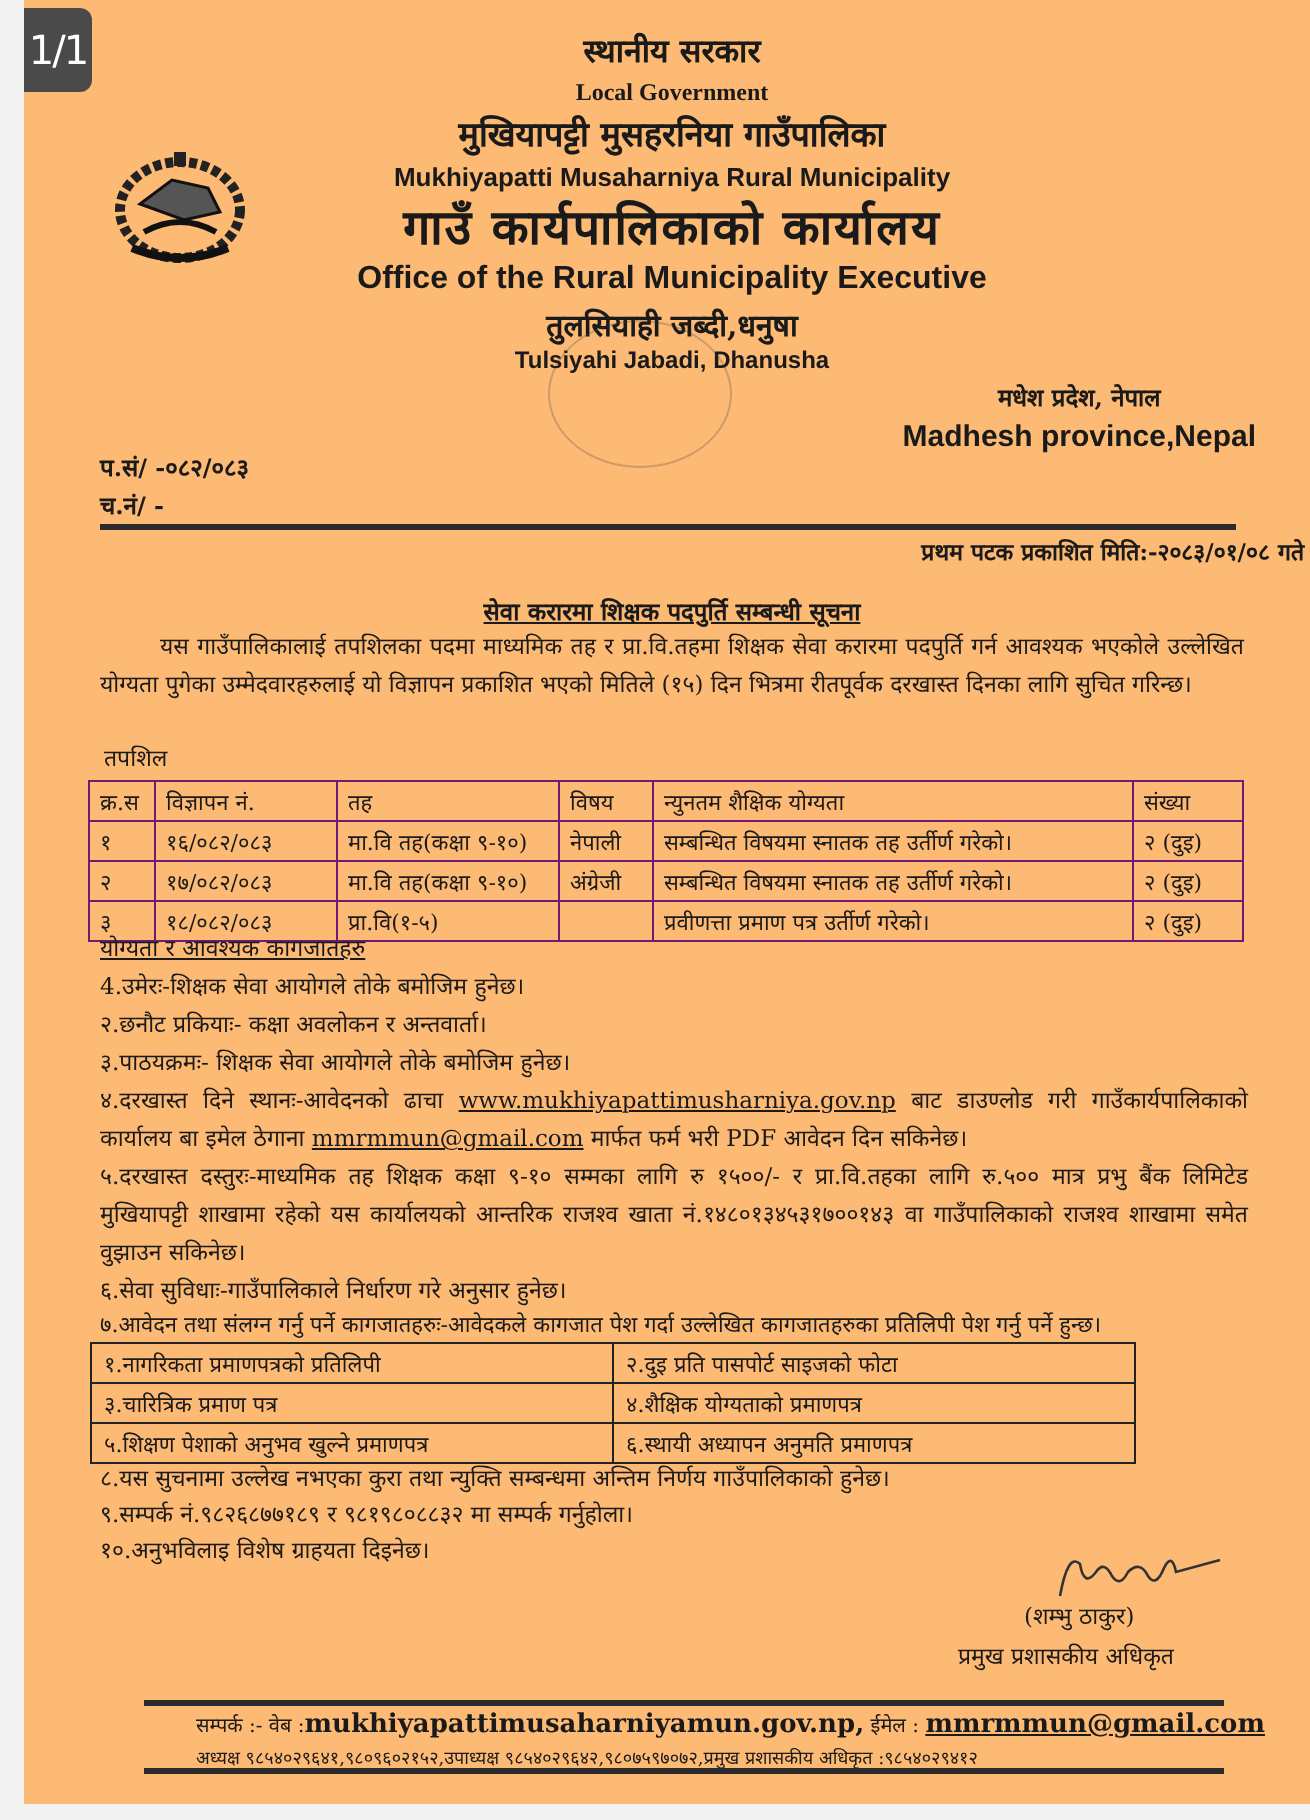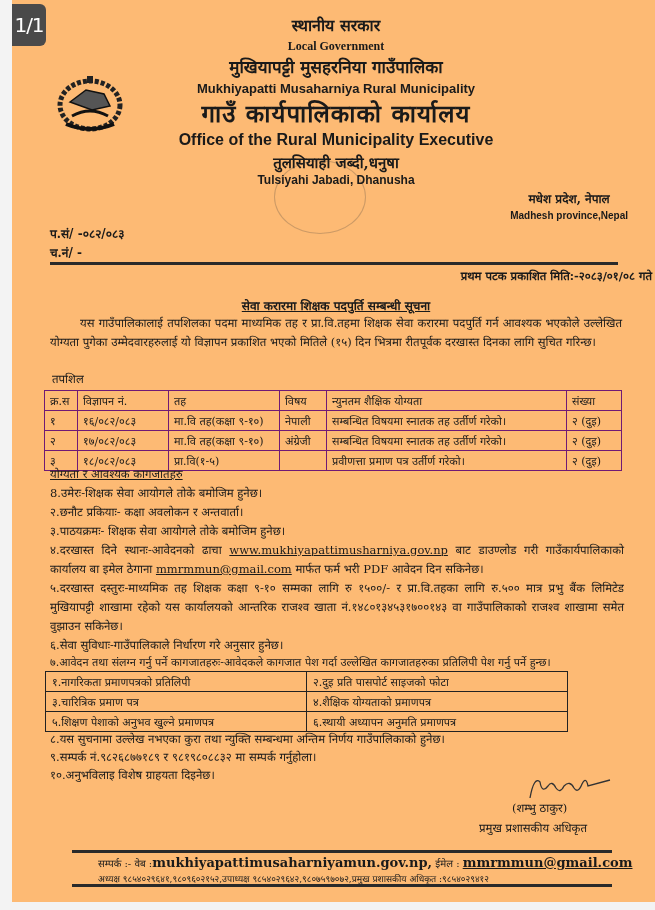--- a/index.html
+++ b/index.html
@@ -30,21 +30,21 @@
   .h-office-np { top: 96px; font-size: 24px; font-weight: bold; letter-spacing: 1px; }
   .h-office-en { top: 131px; font-size: 16px; font-weight: bold; font-family: "Liberation Sans", sans-serif; }
   .h-addr-np { top: 152px; font-size: 15px; font-weight: bold; }
   .h-addr-en { top: 173px; font-size: 12px; font-weight: bold; font-family: "Liberation Sans", sans-serif; }
   .stamp {
     position: absolute; left: 262px; top: 160px; width: 90px; height: 72px;
     border: 1px solid rgba(60,60,60,0.25); border-radius: 50%;
   }
   .province { position: absolute; right: 68px; top: 190px; text-align: right; }
   .province .np { font-size: 12px; font-weight: bold; text-align: center; }
-  .province .en { font-size: 10px; font-weight: bold; font-family: "Liberation Sans", sans-serif; margin-top: 3px; }
+  .province .en { font-size: 15px; font-weight: bold; font-family: "Liberation Sans", sans-serif; margin-top: 3px; }
   .refno { position: absolute; left: 38px; top: 225px; font-size: 12px; font-weight: bold; }
   .chno { position: absolute; left: 38px; top: 244px; font-size: 12px; font-weight: bold; }
   .rule { position: absolute; left: 38px; width: 568px; height: 3px; background: #2a2a2a; }
   .r1 { top: 262px; }
   .pubdate { position: absolute; right: 44px; top: 268px; font-size: 11.5px; font-weight: bold; margin-left: 36px; }
   .notice-title { position: absolute; left: 0; width: 648px; top: 297px; text-align: center; font-size: 12px; font-weight: bold; text-decoration: underline; }
   .para { position: absolute; left: 38px; width: 572px; top: 314px; font-size: 11.5px; line-height: 19px; text-align: justify; }
   .para .indent { display: inline-block; width: 30px; }
   .tapsil { position: absolute; left: 40px; top: 371px; font-size: 11.5px; }
   table { border-collapse: collapse; font-size: 11px; }
@@ -135,21 +135,21 @@
       <td>१८/०८२/०८३</td>
       <td>प्रा.वि(१-५)</td>
       <td></td>
       <td>प्रवीणत्ता प्रमाण पत्र उर्तीर्ण गरेको।</td>
       <td>२ (दुइ)</td>
     </tr>
   </tbody>
     </table>
 
   <div class="sec-title">योग्यता र आवश्यक कागजातहरु</div>
-  <div class="item" style="top:484px">8.उमेरः-शिक्षक सेवा आयोगले तोके बमोजिम हुनेछ।</div>
+  <div class="item" style="top:484px">4.उमेरः-शिक्षक सेवा आयोगले तोके बमोजिम हुनेछ।</div>
   <div class="item" style="top:503px">२.छनौट प्रकियाः- कक्षा अवलोकन र अन्तवार्ता।</div>
   <div class="item" style="top:522px">३.पाठयक्रमः- शिक्षक सेवा आयोगले तोके बमोजिम हुनेछ।</div>
   <div class="item" style="top:541px">
     <span>४.दरखास्त दिने स्थानः-आवेदनको ढाचा </span><a>www.mukhiyapattimusharniya.gov.np</a><span> बाट डाउण्लोड गरी गाउँकार्यपालिकाको कार्यालय बा इमेल ठेगाना </span><a>mmrmmun@gmail.com</a><span> मार्फत फर्म भरी PDF आवेदन दिन सकिनेछ।</span>
   </div>
   <div class="item" style="top:579px">५.दरखास्त दस्तुरः-माध्यमिक तह शिक्षक कक्षा ९-१० सम्मका लागि रु १५००/- र प्रा.वि.तहका लागि रु.५०० मात्र प्रभु बैंक लिमिटेड मुखियापट्टी शाखामा रहेको यस कार्यालयको आन्तरिक राजश्व खाता नं.१४८०१३४५३१७००१४३ वा गाउँपालिकाको राजश्व शाखामा समेत वुझाउन सकिनेछ।</div>
   <div class="item" style="top:636px">६.सेवा सुविधाः-गाउँपालिकाले निर्धारण गरे अनुसार हुनेछ।</div>
   <div class="item" style="top:653px;font-size:11px">७.आवेदन तथा संलग्न गर्नु पर्ने कागजातहरुः-आवेदकले कागजात पेश गर्दा उल्लेखित कागजातहरुका प्रतिलिपी पेश गर्नु पर्ने हुन्छ।</div>
 
   <table class="docs">

